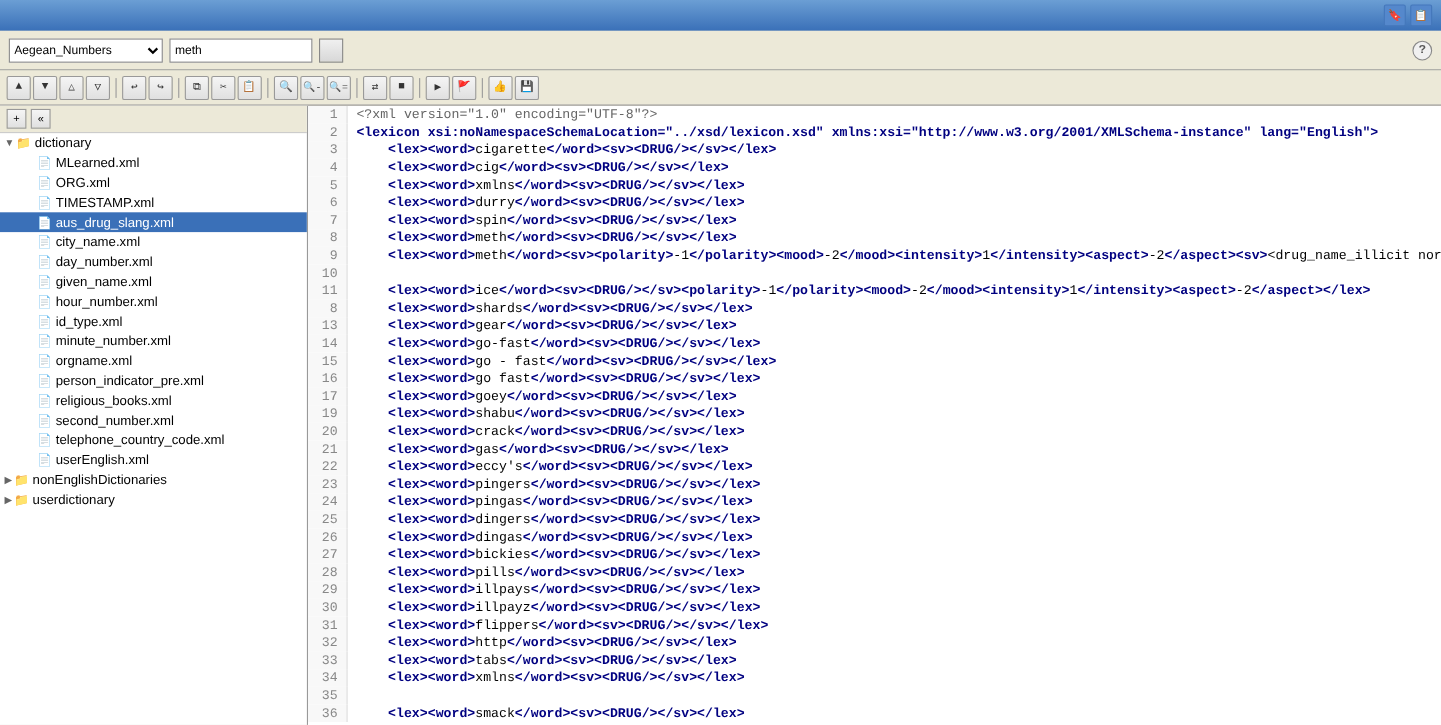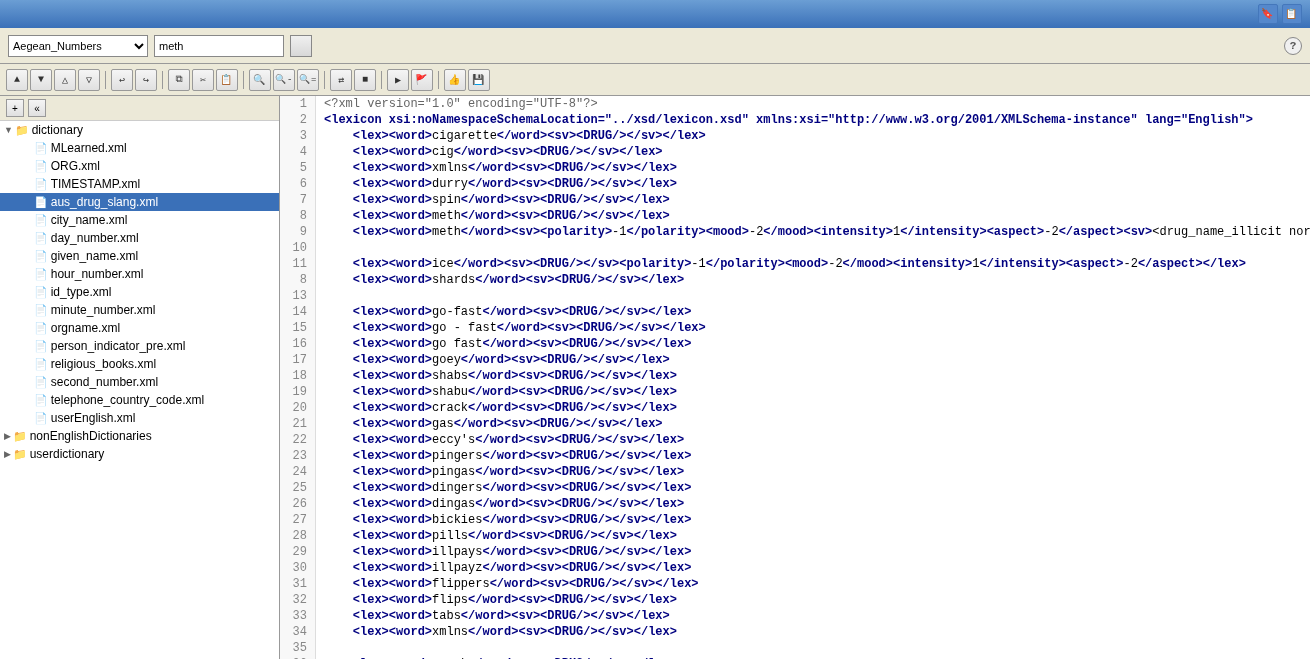--- a/index.html
+++ b/index.html
@@ -402,42 +402,39 @@
           <div class="code-line">
             <span class="line-num">11</span>
             <span class="line-content"><span class="xml-text">    </span><span class="xml-tag">&lt;lex&gt;</span><span class="xml-tag">&lt;word&gt;</span><span class="xml-text">ice</span><span class="xml-tag">&lt;/word&gt;</span><span class="xml-tag">&lt;sv&gt;</span><span class="xml-tag">&lt;DRUG/&gt;</span><span class="xml-tag">&lt;/sv&gt;</span><span class="xml-tag">&lt;polarity&gt;</span><span class="xml-text">-1</span><span class="xml-tag">&lt;/polarity&gt;</span><span class="xml-tag">&lt;mood&gt;</span><span class="xml-text">-2</span><span class="xml-tag">&lt;/mood&gt;</span><span class="xml-tag">&lt;intensity&gt;</span><span class="xml-text">1</span><span class="xml-tag">&lt;/intensity&gt;</span><span class="xml-tag">&lt;aspect&gt;</span><span class="xml-text">-2</span><span class="xml-tag">&lt;/aspect&gt;</span><span class="xml-tag">&lt;/lex&gt;</span></span>
           </div>
           <div class="code-line">
             <span class="line-num">8</span>
             <span class="line-content"><span class="xml-text">    </span><span class="xml-tag">&lt;lex&gt;</span><span class="xml-tag">&lt;word&gt;</span><span class="xml-text">shards</span><span class="xml-tag">&lt;/word&gt;</span><span class="xml-tag">&lt;sv&gt;</span><span class="xml-tag">&lt;DRUG/&gt;</span><span class="xml-tag">&lt;/sv&gt;</span><span class="xml-tag">&lt;/lex&gt;</span></span>
           </div>
           <div class="code-line">
             <span class="line-num">13</span>
+            <span class="line-content"><span class="xml-text">    </span><span class="xml-tag">&lt;lex&gt;</span><span class="xml-tag">&lt;word&gt;</span><span class="xml-text">gear</span><span class="xml-tag">&lt;/word&gt;</span><span class="xml-tag">&lt;sv&gt;</span><span class="xml-tag">&lt;DRUG/&gt;</span><span class="xml-tag">&lt;/sv&gt;</span><span class="xml-tag">&lt;/lex&gt;</span></span>
           </div>
           <div class="code-line">
             <span class="line-num">14</span>
             <span class="line-content"><span class="xml-text">    </span><span class="xml-tag">&lt;lex&gt;</span><span class="xml-tag">&lt;word&gt;</span><span class="xml-text">go-fast</span><span class="xml-tag">&lt;/word&gt;</span><span class="xml-tag">&lt;sv&gt;</span><span class="xml-tag">&lt;DRUG/&gt;</span><span class="xml-tag">&lt;/sv&gt;</span><span class="xml-tag">&lt;/lex&gt;</span></span>
           </div>
           <div class="code-line">
             <span class="line-num">15</span>
             <span class="line-content"><span class="xml-text">    </span><span class="xml-tag">&lt;lex&gt;</span><span class="xml-tag">&lt;word&gt;</span><span class="xml-text">go - fast</span><span class="xml-tag">&lt;/word&gt;</span><span class="xml-tag">&lt;sv&gt;</span><span class="xml-tag">&lt;DRUG/&gt;</span><span class="xml-tag">&lt;/sv&gt;</span><span class="xml-tag">&lt;/lex&gt;</span></span>
           </div>
           <div class="code-line">
             <span class="line-num">16</span>
             <span class="line-content"><span class="xml-text">    </span><span class="xml-tag">&lt;lex&gt;</span><span class="xml-tag">&lt;word&gt;</span><span class="xml-text">go fast</span><span class="xml-tag">&lt;/word&gt;</span><span class="xml-tag">&lt;sv&gt;</span><span class="xml-tag">&lt;DRUG/&gt;</span><span class="xml-tag">&lt;/sv&gt;</span><span class="xml-tag">&lt;/lex&gt;</span></span>
           </div>
           <div class="code-line">
             <span class="line-num">17</span>
             <span class="line-content"><span class="xml-text">    </span><span class="xml-tag">&lt;lex&gt;</span><span class="xml-tag">&lt;word&gt;</span><span class="xml-text">goey</span><span class="xml-tag">&lt;/word&gt;</span><span class="xml-tag">&lt;sv&gt;</span><span class="xml-tag">&lt;DRUG/&gt;</span><span class="xml-tag">&lt;/sv&gt;</span><span class="xml-tag">&lt;/lex&gt;</span></span>
           </div>
           <div class="code-line">
-            <span class="line-num">18</span>
-            <span class="line-content"><span class="xml-text">    </span><span class="xml-tag">&lt;lex&gt;</span><span class="xml-tag">&lt;word&gt;</span><span class="xml-text">shabs</span><span class="xml-tag">&lt;/word&gt;</span><span class="xml-tag">&lt;sv&gt;</span><span class="xml-tag">&lt;DRUG/&gt;</span><span class="xml-tag">&lt;/sv&gt;</span><span class="xml-tag">&lt;/lex&gt;</span></span>
-          </div>
-          <div class="code-line">
             <span class="line-num">19</span>
             <span class="line-content"><span class="xml-text">    </span><span class="xml-tag">&lt;lex&gt;</span><span class="xml-tag">&lt;word&gt;</span><span class="xml-text">shabu</span><span class="xml-tag">&lt;/word&gt;</span><span class="xml-tag">&lt;sv&gt;</span><span class="xml-tag">&lt;DRUG/&gt;</span><span class="xml-tag">&lt;/sv&gt;</span><span class="xml-tag">&lt;/lex&gt;</span></span>
           </div>
           <div class="code-line">
             <span class="line-num">20</span>
             <span class="line-content"><span class="xml-text">    </span><span class="xml-tag">&lt;lex&gt;</span><span class="xml-tag">&lt;word&gt;</span><span class="xml-text">crack</span><span class="xml-tag">&lt;/word&gt;</span><span class="xml-tag">&lt;sv&gt;</span><span class="xml-tag">&lt;DRUG/&gt;</span><span class="xml-tag">&lt;/sv&gt;</span><span class="xml-tag">&lt;/lex&gt;</span></span>
           </div>
           <div class="code-line">
             <span class="line-num">21</span>
             <span class="line-content"><span class="xml-text">    </span><span class="xml-tag">&lt;lex&gt;</span><span class="xml-tag">&lt;word&gt;</span><span class="xml-text">gas</span><span class="xml-tag">&lt;/word&gt;</span><span class="xml-tag">&lt;sv&gt;</span><span class="xml-tag">&lt;DRUG/&gt;</span><span class="xml-tag">&lt;/sv&gt;</span><span class="xml-tag">&lt;/lex&gt;</span></span>
@@ -477,21 +474,21 @@
           <div class="code-line">
             <span class="line-num">30</span>
             <span class="line-content"><span class="xml-text">    </span><span class="xml-tag">&lt;lex&gt;</span><span class="xml-tag">&lt;word&gt;</span><span class="xml-text">illpayz</span><span class="xml-tag">&lt;/word&gt;</span><span class="xml-tag">&lt;sv&gt;</span><span class="xml-tag">&lt;DRUG/&gt;</span><span class="xml-tag">&lt;/sv&gt;</span><span class="xml-tag">&lt;/lex&gt;</span></span>
           </div>
           <div class="code-line">
             <span class="line-num">31</span>
             <span class="line-content"><span class="xml-text">    </span><span class="xml-tag">&lt;lex&gt;</span><span class="xml-tag">&lt;word&gt;</span><span class="xml-text">flippers</span><span class="xml-tag">&lt;/word&gt;</span><span class="xml-tag">&lt;sv&gt;</span><span class="xml-tag">&lt;DRUG/&gt;</span><span class="xml-tag">&lt;/sv&gt;</span><span class="xml-tag">&lt;/lex&gt;</span></span>
           </div>
           <div class="code-line">
             <span class="line-num">32</span>
-            <span class="line-content"><span class="xml-text">    </span><span class="xml-tag">&lt;lex&gt;</span><span class="xml-tag">&lt;word&gt;</span><span class="xml-text">flips</span><span class="xml-tag">&lt;/word&gt;</span><span class="xml-tag">&lt;sv&gt;</span><span class="xml-tag">&lt;DRUG/&gt;</span><span class="xml-tag">&lt;/sv&gt;</span><span class="xml-tag">&lt;/lex&gt;</span></span>
+            <span class="line-content"><span class="xml-text">    </span><span class="xml-tag">&lt;lex&gt;</span><span class="xml-tag">&lt;word&gt;</span><span class="xml-text">http</span><span class="xml-tag">&lt;/word&gt;</span><span class="xml-tag">&lt;sv&gt;</span><span class="xml-tag">&lt;DRUG/&gt;</span><span class="xml-tag">&lt;/sv&gt;</span><span class="xml-tag">&lt;/lex&gt;</span></span>
           </div>
           <div class="code-line">
             <span class="line-num">33</span>
             <span class="line-content"><span class="xml-text">    </span><span class="xml-tag">&lt;lex&gt;</span><span class="xml-tag">&lt;word&gt;</span><span class="xml-text">tabs</span><span class="xml-tag">&lt;/word&gt;</span><span class="xml-tag">&lt;sv&gt;</span><span class="xml-tag">&lt;DRUG/&gt;</span><span class="xml-tag">&lt;/sv&gt;</span><span class="xml-tag">&lt;/lex&gt;</span></span>
           </div>
           <div class="code-line">
             <span class="line-num">34</span>
             <span class="line-content"><span class="xml-text">    </span><span class="xml-tag">&lt;lex&gt;</span><span class="xml-tag">&lt;word&gt;</span><span class="xml-text">xmlns</span><span class="xml-tag">&lt;/word&gt;</span><span class="xml-tag">&lt;sv&gt;</span><span class="xml-tag">&lt;DRUG/&gt;</span><span class="xml-tag">&lt;/sv&gt;</span><span class="xml-tag">&lt;/lex&gt;</span></span>
           </div>
           <div class="code-line">

